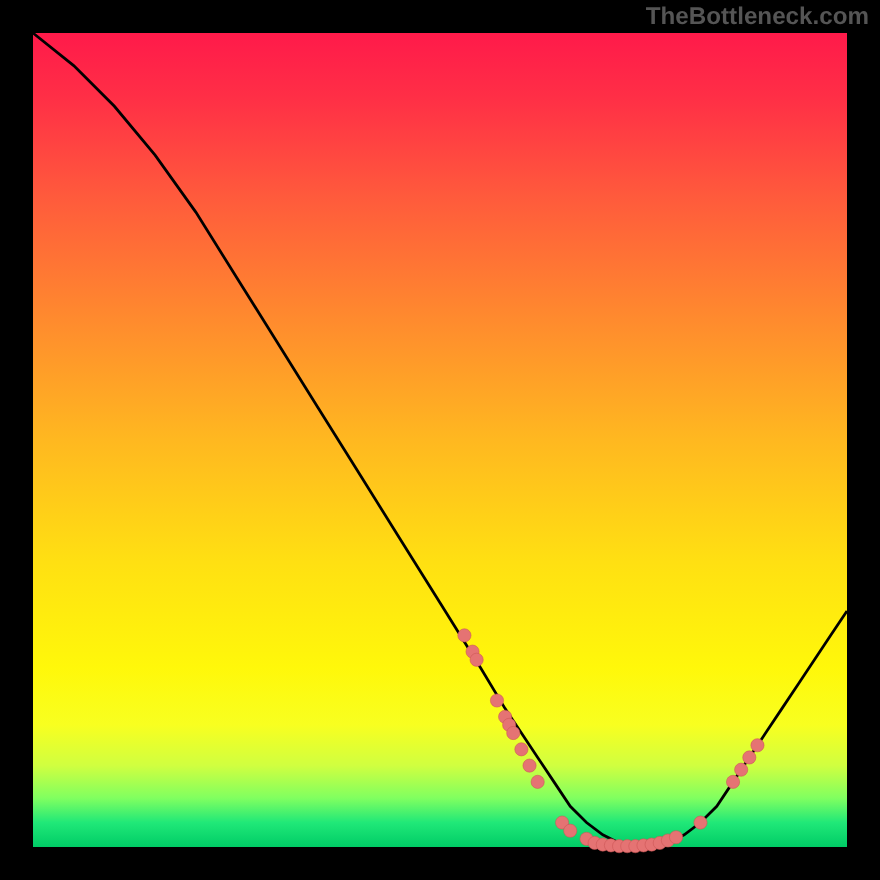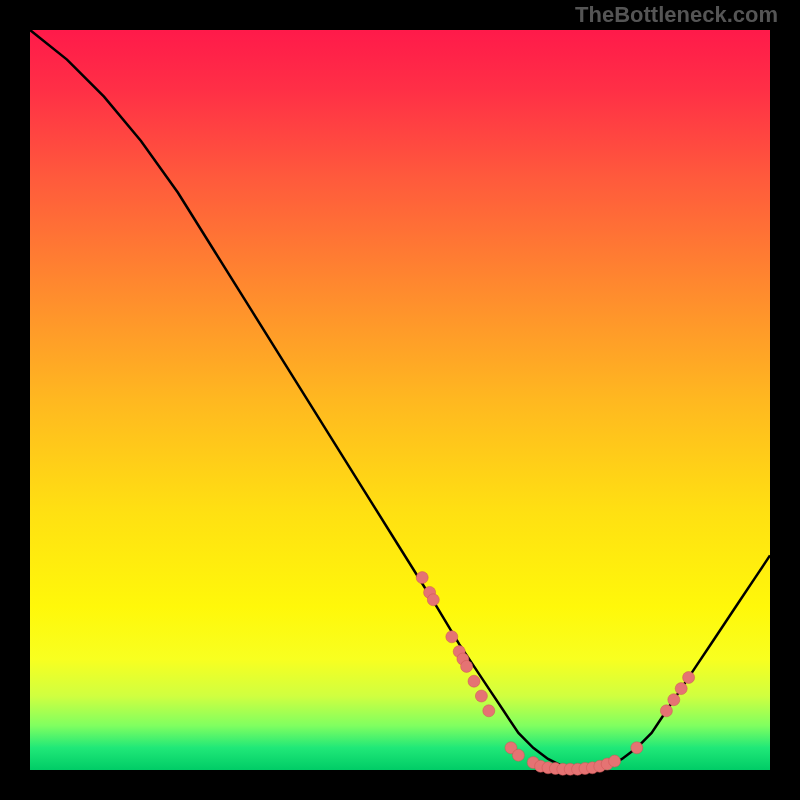--- a/index.html
+++ b/index.html
@@ -7,21 +7,21 @@
     padding: 0;
     background: #000;
     width: 800px;
     height: 800px;
     position: relative;
     overflow: hidden;
   }
   .watermark {
     position: absolute;
     top: 2px;
-    right: 22px;
+    right: 10px;
     color: #555;
     font-family: Arial, sans-serif;
     font-size: 22px;
     font-weight: bold;
     z-index: 10;
   }
   .plot-area {
     position: absolute;
     left: 30px;
     top: 30px;

